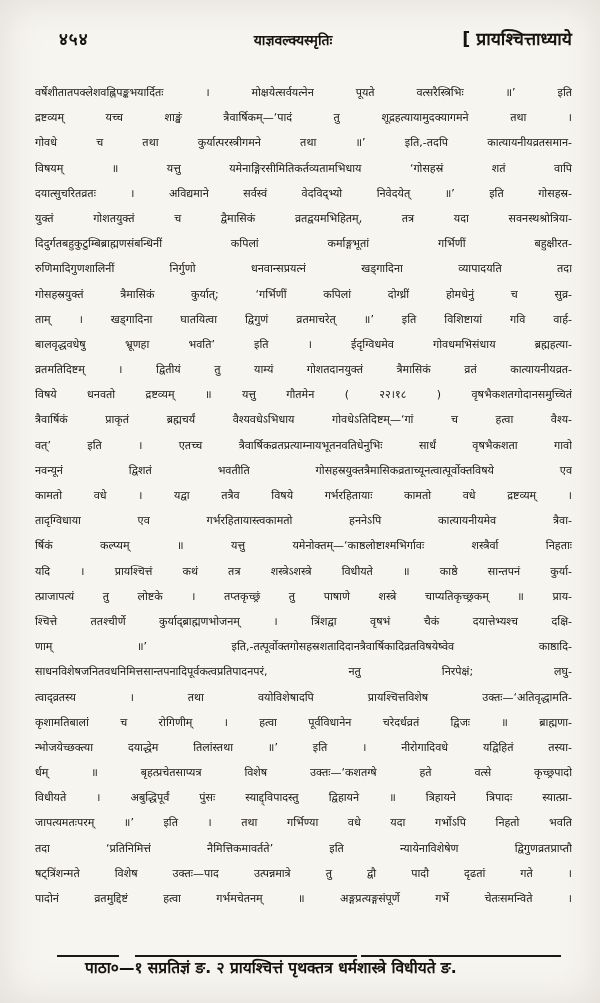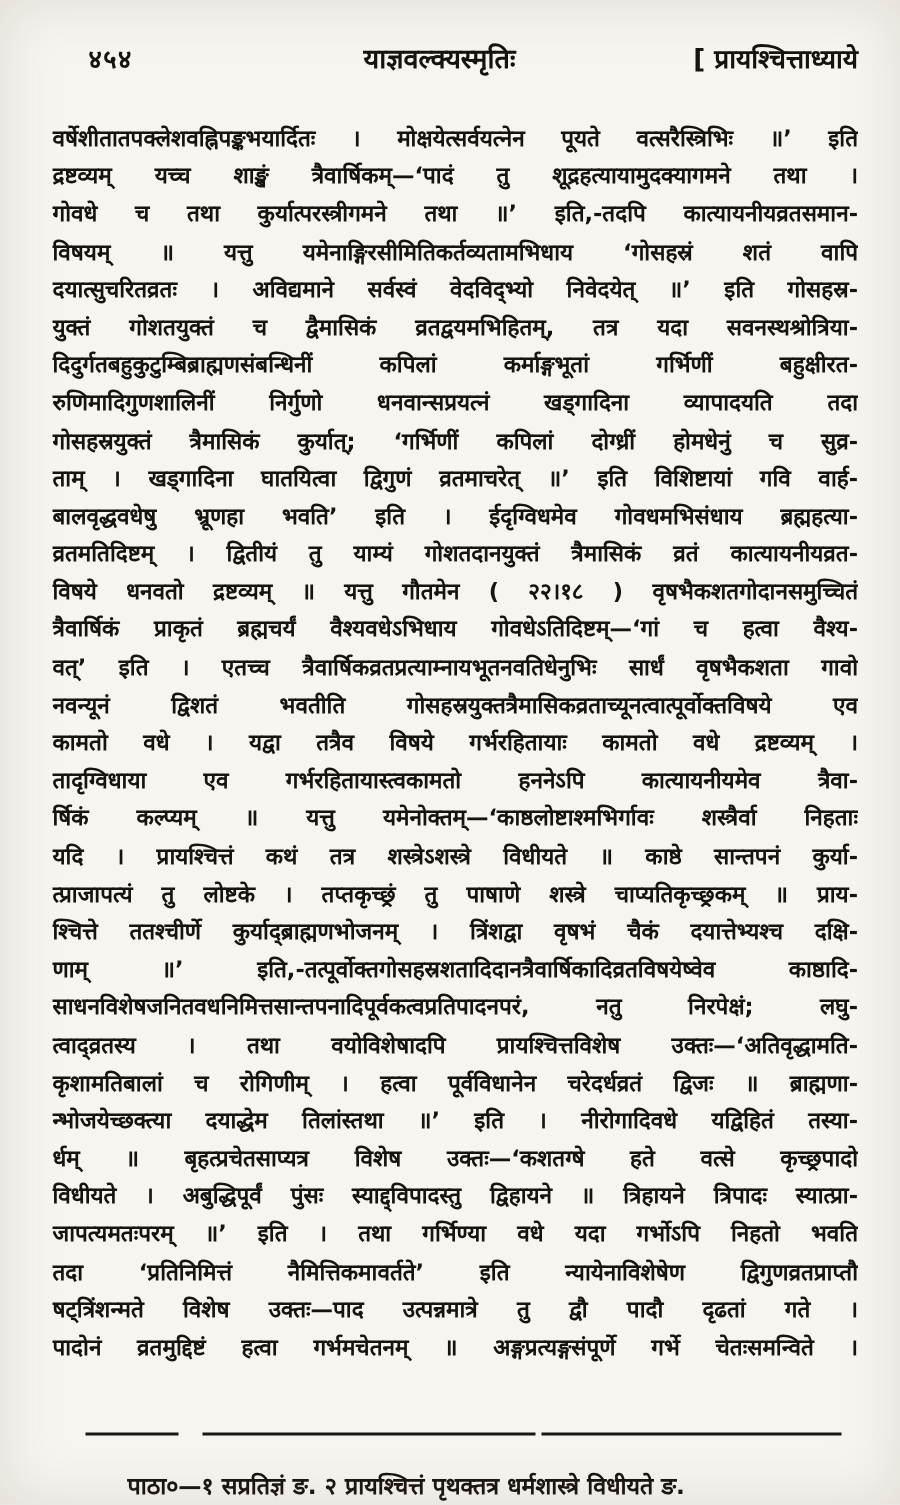--- a/index.html
+++ b/index.html
@@ -39,37 +39,37 @@
   .header .page-num {
     width: 120px;
     text-align: left;
     padding-left: 24px;
     font-size: 17px;
     letter-spacing: 1px;
   }
   .header .title {
     flex: 1;
     text-align: center;
-    font-size: 18px;
+    font-size: 14px;
   }
   .header .chapter {
     width: 165px;
     text-align: right;
     font-size: 17.5px;
     white-space: nowrap;
   }
   .body-text {
     position: absolute;
     top: 80px;
     left: 35px;
     width: 537px;
   }
   .body-text .line {
-    font-size: 15px;
-    font-weight: 700;
+    font-size: 11px;
+    font-weight: 400;
     line-height: 25.2px;
     white-space: nowrap;
     text-align: justify;
     text-align-last: justify;
     white-space: normal;
     height: 25.2px;
     overflow: hidden;
   }
   .footnote-sep {
     position: absolute;
@@ -82,21 +82,21 @@
     position: absolute;
     top: 0;
     height: 2px;
     background: #1c1813;
   }
   .seg1 { left: 22px;  width: 62px;  }
   .seg2 { left: 100px; width: 222px; }
   .seg3 { left: 326px; width: 200px; }
   .footnote {
     position: absolute;
-    top: 979px;
+    top: 956px;
     left: 35px;
     width: 537px;
     font-size: 15.5px;
     font-weight: 700;
     padding-left: 50px;
     box-sizing: border-box;
     white-space: nowrap;
   }
 </style>
 </head>

